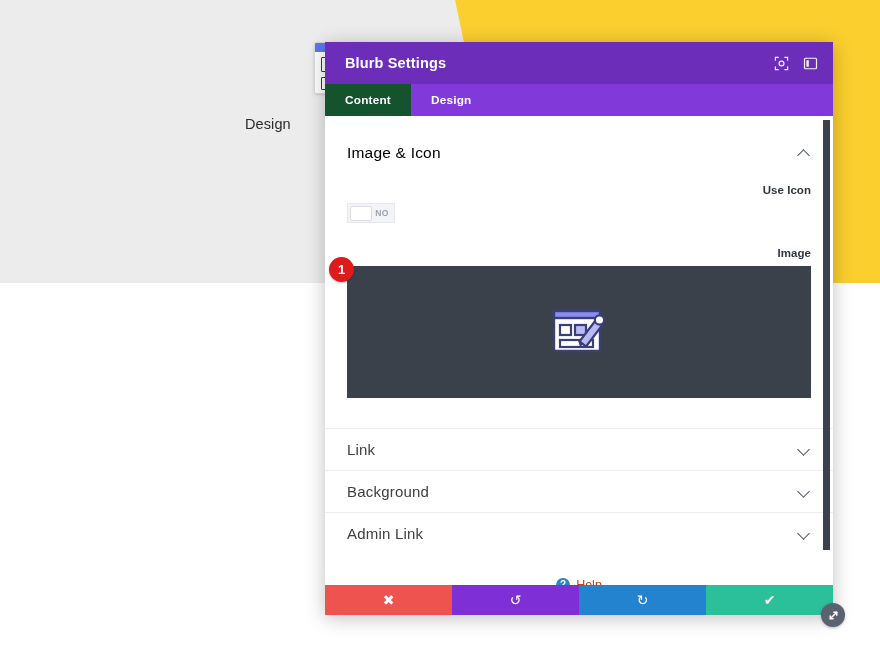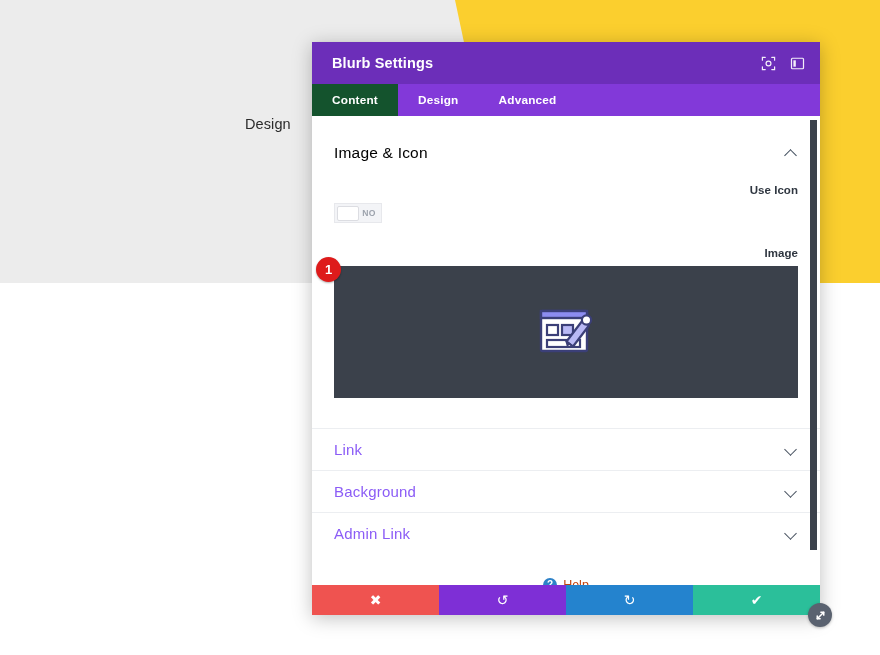--- a/index.html
+++ b/index.html
@@ -77,21 +77,21 @@
   }
   .behind-widget .bw-box2 {
     width: 14px; height: 13px;
     border: 1.6px solid #3a3a46;
     border-radius: 1px;
   }
 
   
   .modal {
     position: absolute;
-    left: 312px; top: 42px;
+    left: 325px; top: 42px;
     width: 508px;
     height: 573px;
     background: #ffffff;
     box-shadow: 0 3px 18px rgba(0,0,0,.25);
     display: flex;
     flex-direction: column;
     overflow: visible;
   }
 
   .modal-header {
@@ -247,21 +247,21 @@
     height: 42px;
     border-top: 1px solid #eceef1;
     display: flex;
     align-items: center;
     padding: 0 22px;
     cursor: pointer;
   }
   .sec-row:first-of-type { border-top: 1px solid #eceef1; }
   .sec-row-title {
     flex: 1;
-    color: #8b5cf6;
+    color: #404040;
     font-size: 15px;
     letter-spacing: .2px;
   }
   .sec-row .chev::before { border-color: #454f5e; }
 
   .help-row {
     display: flex;
     align-items: center;
     justify-content: center;
     gap: 6px;
@@ -370,21 +370,20 @@
             <rect x="1.6" y="2.4" width="12.8" height="11.2" rx="1" stroke="#ffffff" stroke-width="1.3"></rect>
             <rect x="3.6" y="4.6" width="2.6" height="6.8" fill="#ffffff"></rect>
           </svg>
         </div>
       </div>
     </div>
 
     <div class="modal-tabs">
       <div class="tab active">Content</div>
       <div class="tab">Design</div>
-      <div class="tab">Advanced</div>
     </div>
 
     <div class="modal-body">
       <div class="body-scroll">
 
         <div class="sec-open-head">
           <div class="sec-open-title">Image &amp; Icon</div>
           <div class="chev up"></div>
         </div>
 

